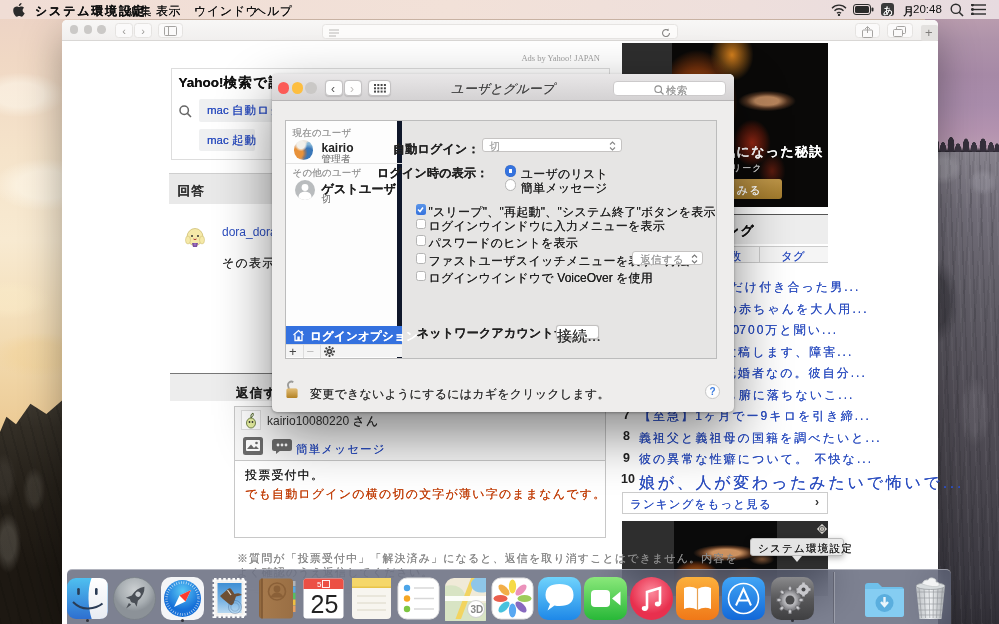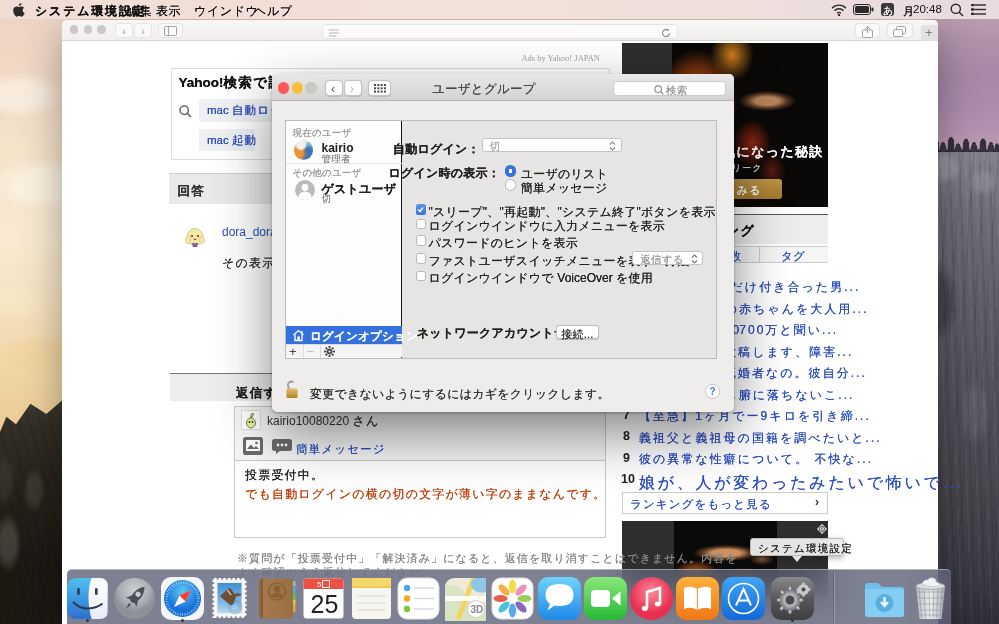--- a/index.html
+++ b/index.html
@@ -279,34 +279,34 @@
               <rect x="3.3" y="3.3" width="2" height="2"></rect>
               <rect x="6.6" y="3.3" width="2" height="2"></rect>
               <rect x="9.9" y="3.3" width="2" height="2"></rect>
               <rect x="0" y="6.6" width="2" height="2"></rect>
               <rect x="3.3" y="6.6" width="2" height="2"></rect>
               <rect x="6.6" y="6.6" width="2" height="2"></rect>
               <rect x="9.9" y="6.6" width="2" height="2"></rect>
             </g>
           </svg>
       </div>
-      <div class="jp" style="left:160px;top:6.5px;width:142px;font-size:12.5px;color:#484848;position:absolute;">ユーザとグループ</div>
+      <div class="jp" style="left:160px;top:6.5px;width:142px;text-align:center;font-size:12.5px;color:#484848;position:absolute;font-style:italic;">ユーザとグループ</div>
       <div style="left:341px;top:7px;width:113px;height:15px;background:#fff;border:1px solid #cccacb;border-radius:4px;position:absolute;">
         <svg width="10" height="10" style="position:absolute;left:40px;top:2.5px" viewBox="0 0 10 10">
             <circle cx="4.2" cy="4.2" r="3.3" fill="none" stroke="#8e8e8e" stroke-width="1.1"></circle>
             <line x1="6.7" y1="6.7" x2="9.5" y2="9.5" stroke="#8e8e8e" stroke-width="1.2"></line>
           </svg>
         <span class="jp" style="position:absolute;left:52px;top:1.5px;font-size:10.5px;color:#9a9a9a;">検索</span>
       </div>
     </div>
     <div id="prefsbody">
 
       <div style="left:13px;top:46px;width:432px;height:238.5px;border:1px solid #bcbcbc;background:#e6e5e4;"></div>
 
-      <div id="sidebar" style="left:14px;top:47px;width:116px;height:236.5px;background:#fdfdfd;border-right:1px solid #0f172a;">
+      <div id="sidebar" style="left:14px;top:47px;width:116px;height:236.5px;background:#fdfdfd;border-right:5px solid #0f172a;">
         <div class="jp" style="left:6.5px;top:5.5px;font-size:9.5px;color:#999;">現在のユーザ</div>
         <div style="left:7.6px;top:19.2px;width:19.5px;height:19.5px;border-radius:50%;background:
           radial-gradient(9px 9px at 7px 5px,#f2f0ea 0 40%,transparent 70%),
           radial-gradient(12px 12px at 4px 13px,#e8923a 0 40%,rgba(220,120,40,.5) 60%,transparent 80%),
           radial-gradient(13px 13px at 14px 14px,#3a77b8 0 45%,transparent 75%),
           radial-gradient(7px 7px at 16px 6px,#88b8d8 0 50%,transparent 80%),#e8e2d8;"></div>
         <div style="left:35.5px;top:19.8px;font-size:12px;font-weight:bold;color:#222;">kairio</div>
         <div class="jp" style="left:35.5px;top:31.5px;font-size:9.5px;color:#888;">管理者</div>
         <div style="left:0;top:41.5px;width:116px;height:1px;background:#e4e4e4;"></div>
         <div class="jp" style="left:6.5px;top:45.5px;font-size:9.5px;color:#999;">その他のユーザ</div>
@@ -351,21 +351,21 @@
       </div>
 
       <div class="jp" style="left:121px;top:66.5px;width:84px;text-align:right;font-size:12px;font-weight:bold;color:#222;">自動ログイン：</div>
       <div style="left:209.5px;top:64.4px;width:140.5px;height:13.5px;background:#fff;border:1px solid #c5c3c2;border-radius:3px;">
         <div class="jp" style="left:7px;top:1px;font-size:10.5px;color:#aaa;">切</div>
         <svg width="7" height="10" style="right:5px;top:1.5px;position:absolute;" viewBox="0 0 7 10">
             <path d="M1 3.5 L3.5 1 L6 3.5" fill="none" stroke="#888" stroke-width="1.1"></path>
             <path d="M1 6.5 L3.5 9 L6 6.5" fill="none" stroke="#888" stroke-width="1.1"></path>
           </svg>
       </div>
-      <div class="jp" style="left:112px;top:91px;width:116px;text-align:right;font-size:12px;font-weight:bold;color:#222;">ログイン時の表示：</div>
+      <div class="jp" style="left:105px;top:91px;width:116px;font-size:12px;font-weight:bold;color:#222;">ログイン時の表示：</div>
       <div style="left:232.5px;top:91px;width:11.5px;height:11.5px;border-radius:50%;background:radial-gradient(circle,#fff 0 1.8px,#3573df 1.9px);box-shadow:inset 0 0 1px rgba(0,0,0,.3);"></div>
       <div class="jp" style="left:248.7px;top:91.5px;font-size:12px;color:#222;">ユーザのリスト</div>
       <div style="left:232.5px;top:105px;width:11.5px;height:11.5px;border-radius:50%;background:#fff;border:1px solid #b5b5b5;"></div>
       <div class="jp" style="left:248.7px;top:105.5px;font-size:12px;color:#222;">簡単メッセージ</div>
 
       <div style="left:143.7px;top:130.2px;width:10.5px;height:10.5px;border-radius:2.5px;background:linear-gradient(180deg,#5b95e8,#3572dd);">
           <svg width="9" height="9" style="left:.8px;top:.8px" viewBox="0 0 9 9">
             <path d="M2 4.5 L4 6.5 L7 2.5" fill="none" stroke="#fff" stroke-width="1.5"></path>
           </svg>
         </div>
@@ -381,21 +381,21 @@
         <svg width="7" height="10" style="right:4px;top:1.5px;position:absolute;" viewBox="0 0 7 10">
             <path d="M1 3.5 L3.5 1 L6 3.5" fill="none" stroke="#777" stroke-width="1.1"></path>
             <path d="M1 6.5 L3.5 9 L6 6.5" fill="none" stroke="#777" stroke-width="1.1"></path>
           </svg>
       </div>
       <div style="left:143.7px;top:196.7px;width:10.5px;height:10.5px;border-radius:2.5px;background:#fff;border:1px solid #b5b5b5;"></div>
       <div class="jp" style="left:156.5px;top:196.3px;font-size:12px;color:#222;">ログインウインドウで <span style="letter-spacing:0">VoiceOver </span>を使用</div>
 
       <div class="jp" style="left:144.7px;top:251.3px;font-size:12px;font-weight:bold;color:#222;">ネットワークアカウントサーバ：</div>
       <div style="left:284px;top:250.5px;width:43px;height:14px;background:#fff;border:1px solid #c2c0bf;border-radius:3px;box-shadow:0 .5px 1px rgba(0,0,0,.15);">
-        <div class="jp" style="left:0;top:1.2px;width:100%;text-align:center;font-size:11px;color:#333;">接続...</div>
+        <div class="jp" style="left:0;top:1.2px;width:100%;text-align:left;font-size:15px;color:#333;">接続...</div>
       </div>
 
       <svg style="left:13px;top:306px;" width="15" height="19" viewBox="0 0 15 19">
           <path d="M4 9 V5.8 a3.4 3.4 0 0 1 6-2.2" fill="none" stroke="#9a9a98" stroke-width="1.8" transform="rotate(-16 4 9)"></path>
           <rect x="1.5" y="8.5" width="11" height="9.5" rx="1.5" fill="#d29a2e"></rect>
           <rect x="1.5" y="8.5" width="11" height="9.5" rx="1.5" fill="url(#lg)" opacity=".35"></rect>
           <defs>
             <linearGradient id="lg" x1="0" y1="0" x2="0" y2="1">
               <stop offset="0" stop-color="#fff"></stop>
               <stop offset="1" stop-color="#7a5510"></stop>

